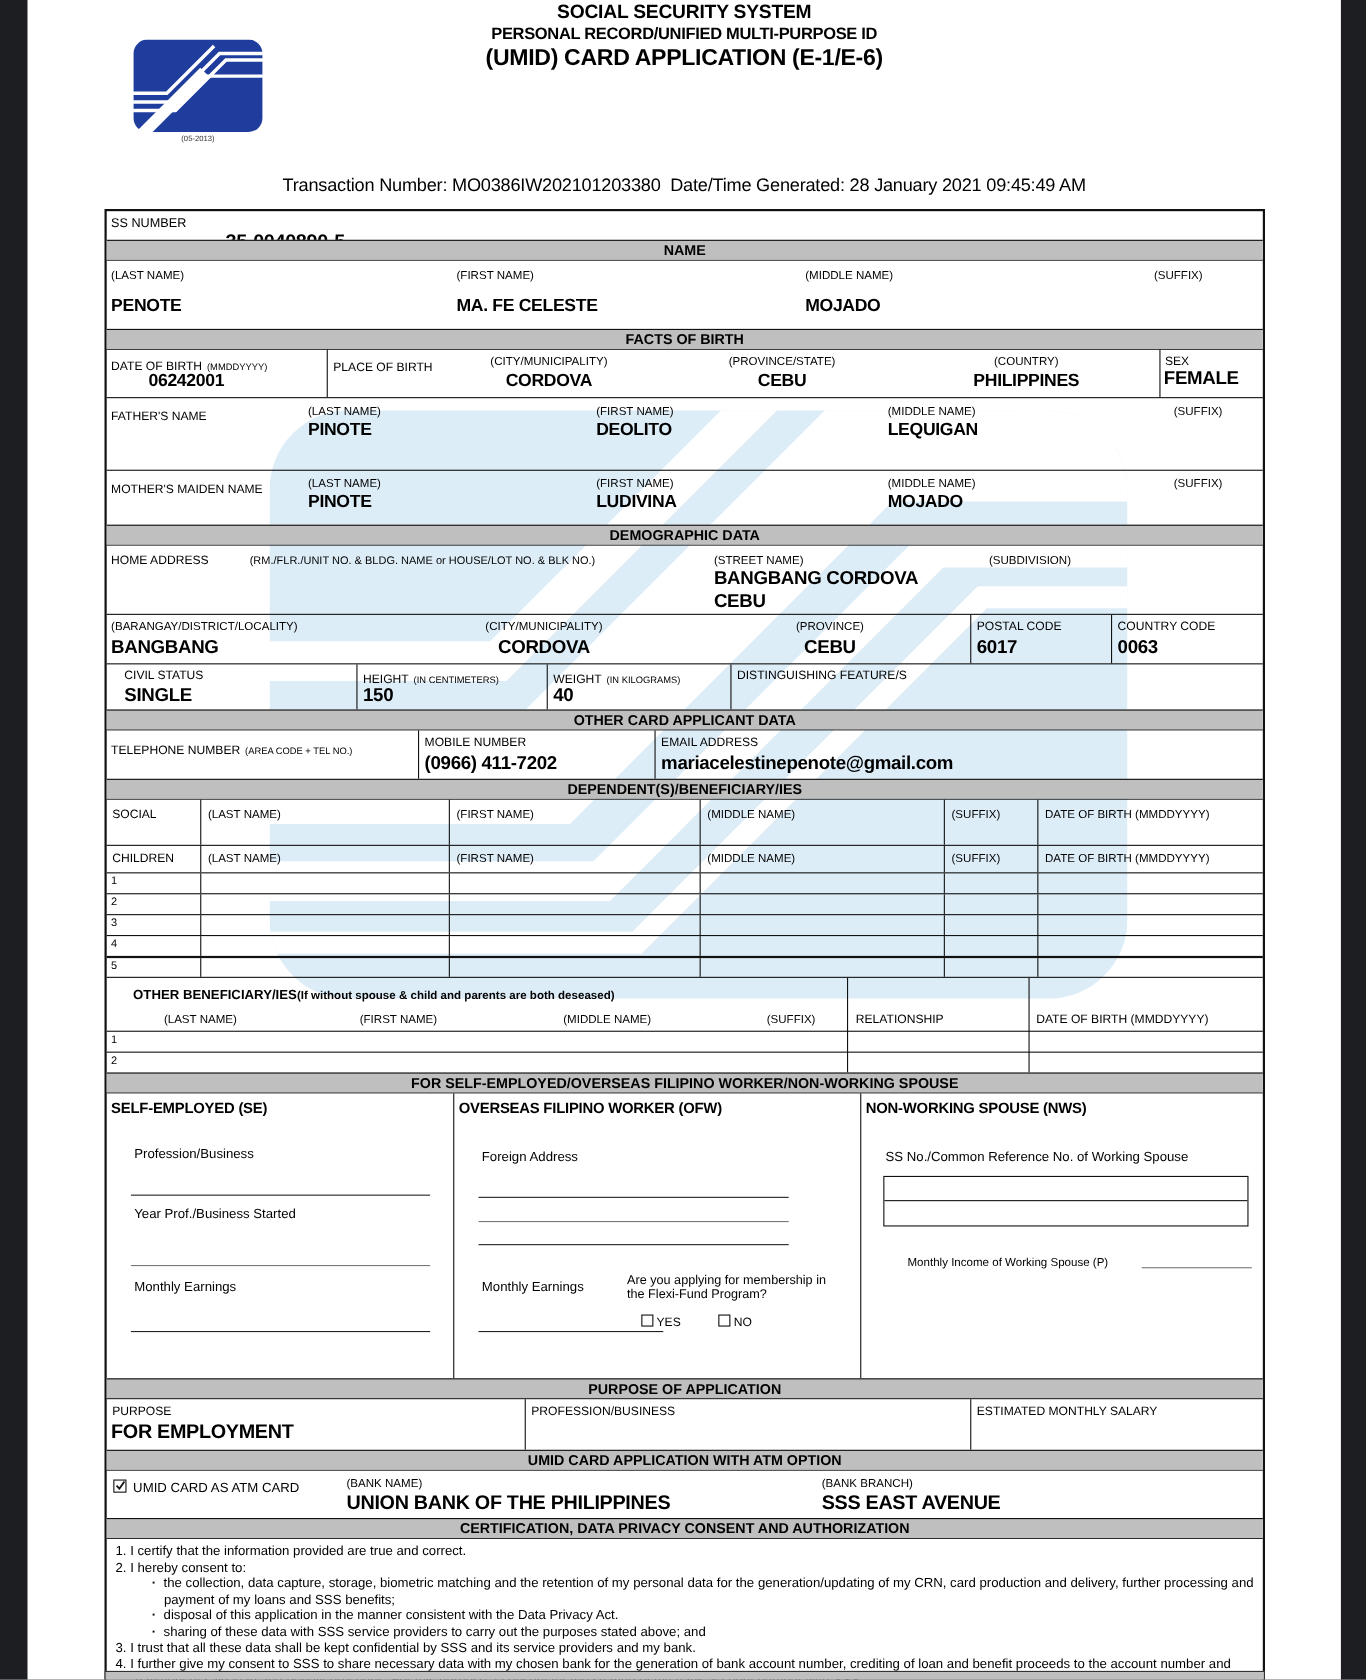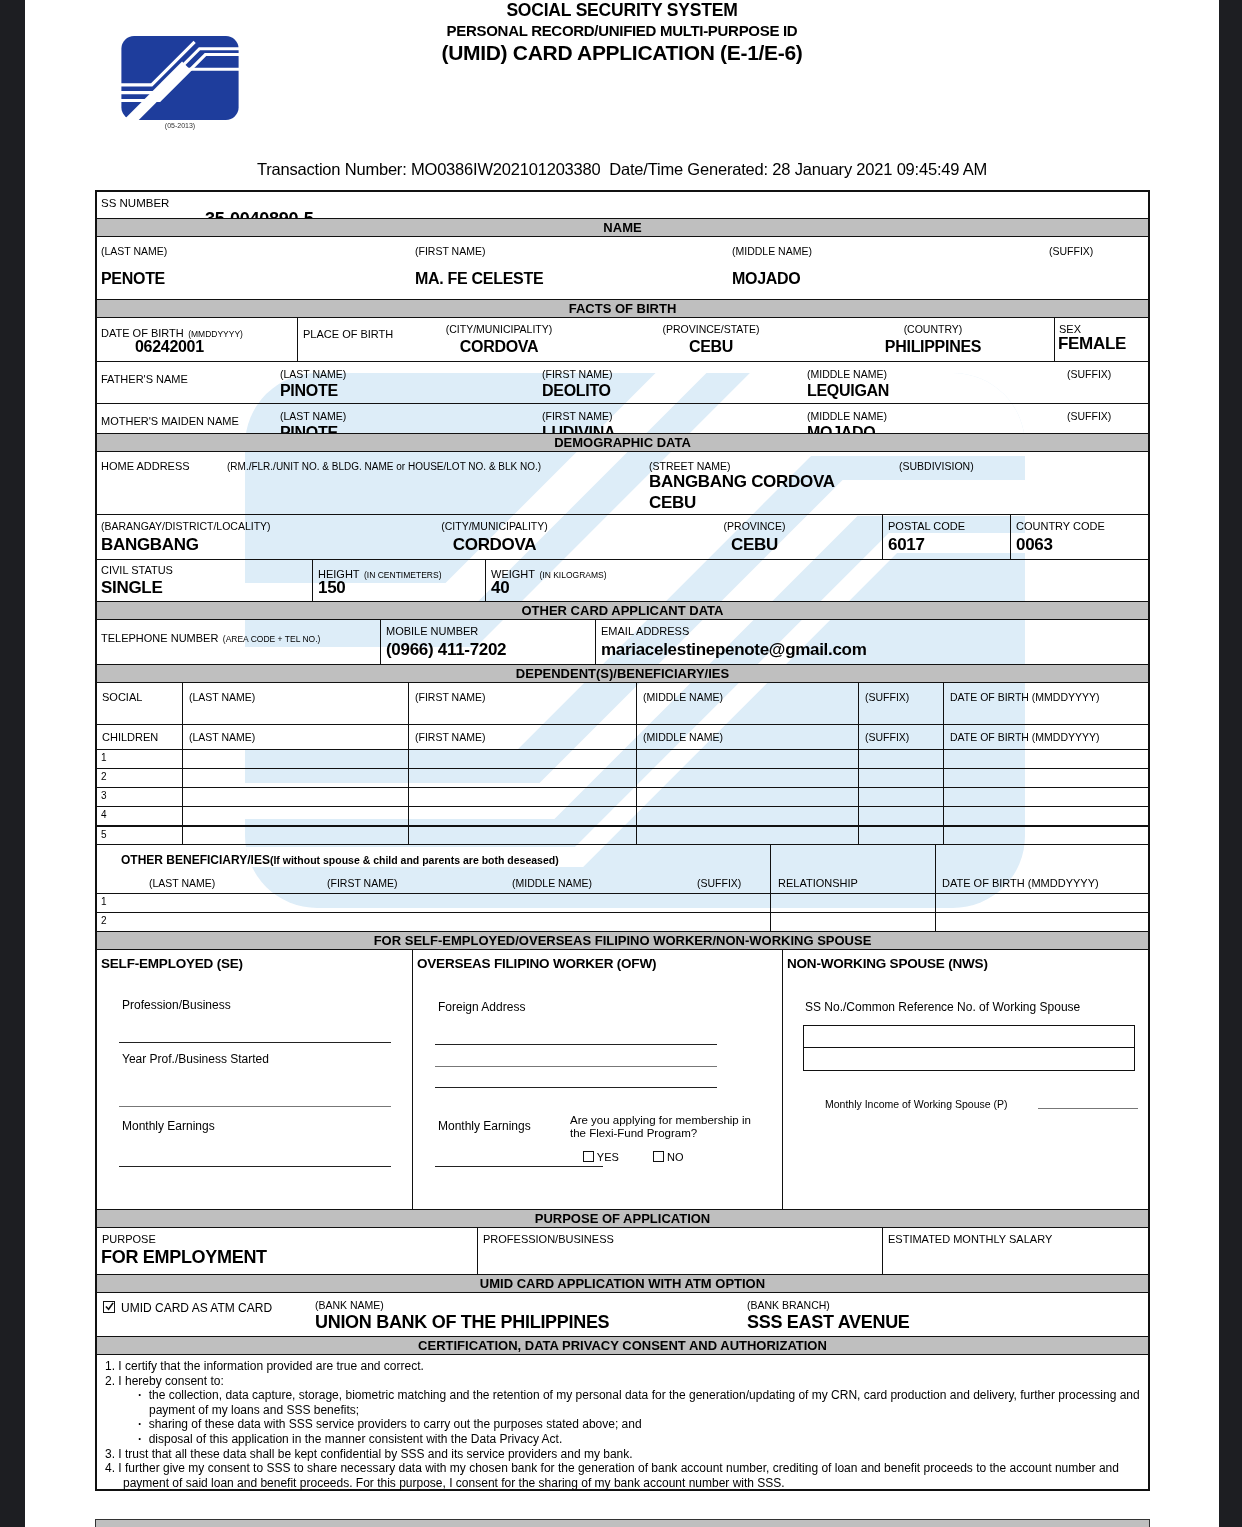--- a/index.html
+++ b/index.html
@@ -135,21 +135,21 @@
       <span class="lbl abs" style="left:4px;top:11px;font-size:11px;">FATHER'S NAME</span>
       <span class="lbl abs" style="left:183px;top:6px;">(LAST NAME)</span>
       <span class="val abs" style="left:183px;top:20px;">PINOTE</span>
       <span class="lbl abs" style="left:445px;top:6px;">(FIRST NAME)</span>
       <span class="val abs" style="left:445px;top:20px;">DEOLITO</span>
       <span class="lbl abs" style="left:710px;top:6px;">(MIDDLE NAME)</span>
       <span class="val abs" style="left:710px;top:20px;">LEQUIGAN</span>
       <span class="lbl abs" style="left:970px;top:6px;">(SUFFIX)</span>
     </div>
 
-    <div class="row" style="height:30px;">
+    <div class="row" style="height:50px;margin-top:24px;">
       <span class="lbl abs" style="left:4px;top:11px;font-size:11px;">MOTHER'S MAIDEN NAME</span>
       <span class="lbl abs" style="left:183px;top:6px;">(LAST NAME)</span>
       <span class="val abs" style="left:183px;top:20px;">PINOTE</span>
       <span class="lbl abs" style="left:445px;top:6px;">(FIRST NAME)</span>
       <span class="val abs" style="left:445px;top:20px;">LUDIVINA</span>
       <span class="lbl abs" style="left:710px;top:6px;">(MIDDLE NAME)</span>
       <span class="val abs" style="left:710px;top:20px;">MOJADO</span>
       <span class="lbl abs" style="left:970px;top:6px;">(SUFFIX)</span>
     </div>
 
@@ -178,31 +178,34 @@
       <div class="cell bl" style="width:128px;">
         <span class="lbl abs" style="left:5px;top:5px;font-size:11px;">POSTAL CODE</span>
         <span class="val abs" style="left:5px;top:20px;font-size:17px;">6017</span>
       </div>
       <div class="cell bl" style="flex:1;">
         <span class="lbl abs" style="left:5px;top:5px;font-size:11px;">COUNTRY CODE</span>
         <span class="val abs" style="left:5px;top:20px;font-size:17px;">0063</span>
       </div>
     </div>
     <div class="row" style="height:42px;">
-      <div class="cell" style="width:215px;">
+      <div class="cell" style="width:215px;margin-left:12px;">
         <span class="lbl abs" style="left:4px;top:4px;font-size:11px;">CIVIL STATUS</span>
         <span class="val abs" style="left:4px;top:18px;font-size:17px;">SINGLE</span>
       </div>
       <div class="cell bl" style="width:173px;">
         <span class="abs" style="left:5px;top:4px;"><span class="lbl" style="font-size:11px;">HEIGHT</span> <span class="lbl-s">(IN CENTIMETERS)</span></span>
         <span class="val abs" style="left:5px;top:18px;font-size:17px;">150</span>
       </div>
       <div class="cell bl" style="width:167px;">
         <span class="abs" style="left:5px;top:4px;"><span class="lbl" style="font-size:11px;">WEIGHT</span> <span class="lbl-s">(IN KILOGRAMS)</span></span>
         <span class="val abs" style="left:5px;top:18px;font-size:17px;">40</span>
+      </div>
+      <div class="cell bl" style="flex:1;">
+        <span class="lbl abs" style="left:5px;top:4px;font-size:11px;">DISTINGUISHING FEATURE/S</span>
       </div>
     </div>
 
     <div class="bar">OTHER CARD APPLICANT DATA</div>
     <div class="row" style="height:45px;">
       <div class="cell" style="width:283px;">
         <span class="abs" style="left:4px;top:8px;"><span class="lbl" style="font-size:11px;">TELEPHONE NUMBER</span> <span class="lbl-s">(AREA CODE + TEL NO.)</span></span>
       </div>
       <div class="cell bl" style="width:215px;">
         <span class="lbl abs" style="left:5px;top:5px;font-size:11px;">MOBILE NUMBER</span>
@@ -385,22 +388,22 @@
       <span class="val abs" style="left:218px;top:19px;font-size:18px;">UNION BANK OF THE PHILIPPINES</span>
       <span class="lbl abs" style="left:650px;top:6px;">(BANK BRANCH)</span>
       <span class="val abs" style="left:650px;top:19px;font-size:18px;">SSS EAST AVENUE</span>
     </div>
 
     <div class="bar">CERTIFICATION, DATA PRIVACY CONSENT AND AUTHORIZATION</div>
     <div class="row cert" style="height:135px;display:block;">
       <div class="cert-item">1.  I certify that the information provided are true and correct.</div>
       <div class="cert-item">2.  I hereby consent to:</div>
       <div class="cert-bullet">the collection, data capture, storage, biometric matching and the retention of my personal data for the generation/updating of my CRN, card production and delivery, further processing and payment of my loans and SSS benefits;</div>
+      <div class="cert-bullet">disposal of this application in the manner consistent with the Data Privacy Act.</div>
       <div class="cert-bullet">sharing of these data with SSS service providers to carry out the purposes stated above; and</div>
-      <div class="cert-bullet">disposal of this application in the manner consistent with the Data Privacy Act.</div>
       <div class="cert-item">3.  I trust that all these data shall be kept confidential by SSS and its service providers and my bank.</div>
       <div class="cert-item">4.  I further give my consent to SSS to share necessary data with my chosen bank for the generation of bank account number, crediting of loan and benefit proceeds to the account number and payment of said loan and benefit proceeds. For this purpose, I consent for the sharing of my bank account number with SSS.</div>
     </div>
 
   </div>
 
   <div class="bottom-bar"></div>
 </div>
 
 </body></html>

